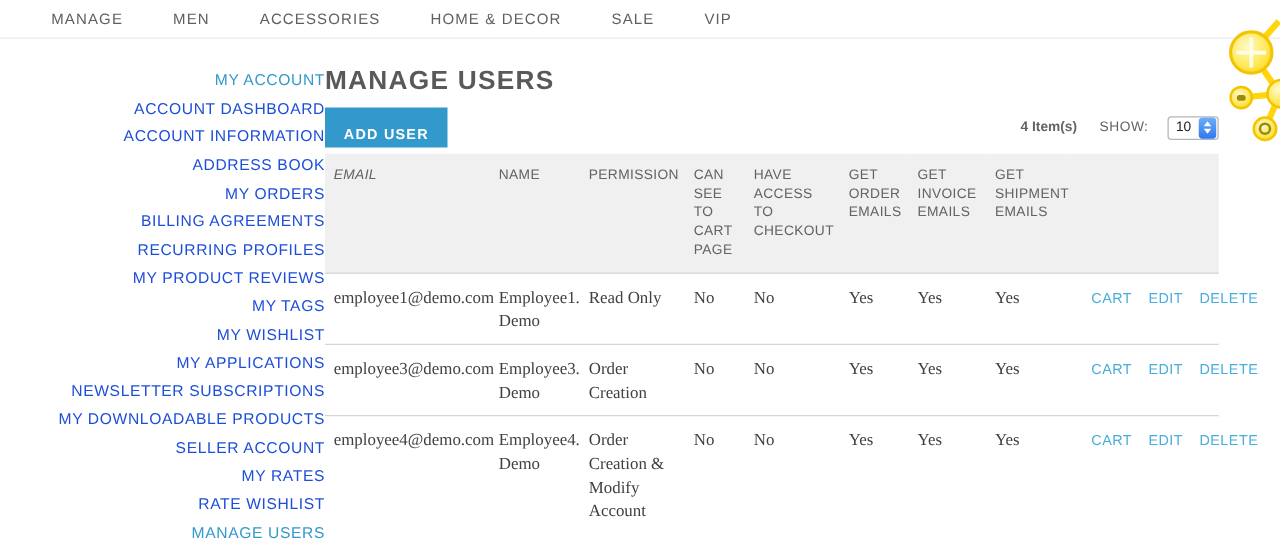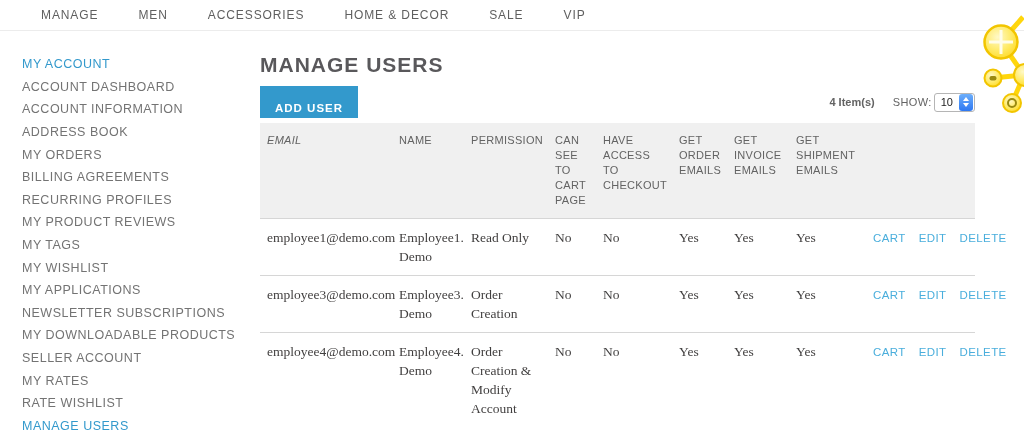--- a/index.html
+++ b/index.html
@@ -20,43 +20,43 @@
     height:31px;display:flex;align-items:center;gap:40px;
     padding-left:41px;border-bottom:1px solid #ececec;
   }
   .nav-item{
     font-size:12px;letter-spacing:.9px;color:#5f5f5f;cursor:pointer;
     text-decoration:none;white-space:nowrap;
   }
   
   .layout{display:flex;}
   .sidebar{width:260px;padding:22px 0 0 22px;flex:none;}
-  .side-list{list-style:none;margin:0;padding:0;}
+  .side-list{list-style:none;margin:0;padding:0;text-align:right;}
   .side-item{
-    font-size:12.5px;letter-spacing:.5px;color:#737373;
+    font-size:12.5px;letter-spacing:.5px;color:#1d4ed8;
     padding:4.3px 0;cursor:pointer;white-space:nowrap;
   }
   .side-item.active{color:var(--accent);}
   
   .main{width:715px;flex:none;padding-top:23px;}
   .page-title{
     font-size:21px;font-weight:bold;color:#59585b;letter-spacing:1px;
     margin:0;line-height:22px;
   }
   .toolbar{margin-top:13px;display:flex;justify-content:space-between;align-items:center;height:26px;}
   .add-user-btn{
     background:var(--accent);color:#fff;border:none;height:26px;padding:16px 15px;
     font-family:"Liberation Sans",sans-serif;font-size:11.5px;font-weight:bold;
     letter-spacing:1px;cursor:pointer;
   }
   .pager{display:flex;align-items:center;font-size:11px;color:var(--text-gray);}
   .item-count{font-weight:bold;}
   .show-label{margin-left:18px;letter-spacing:.4px;}
   .select-box{
-    display:inline-flex;align-items:center;margin-left:2px;height:19px;
+    display:inline-flex;align-items:center;margin-left:15px;height:19px;
     border:1px solid #b5b5b5;border-radius:3px;background:#fff;cursor:pointer;
   }
   .select-value{font-size:11px;color:#222;padding:0 6px;}
   .select-stepper{
     width:14px;height:17px;margin:0 1px 0 0;border-radius:3px;
     background:linear-gradient(#6caefb,#2e78f2);
     display:flex;flex-direction:column;align-items:center;justify-content:center;gap:2px;
   }
   .arr-up{width:0;height:0;border-left:3px solid transparent;border-right:3px solid transparent;border-bottom:4px solid #fff;}
   .arr-down{width:0;height:0;border-left:3px solid transparent;border-right:3px solid transparent;border-top:4px solid #fff;}

